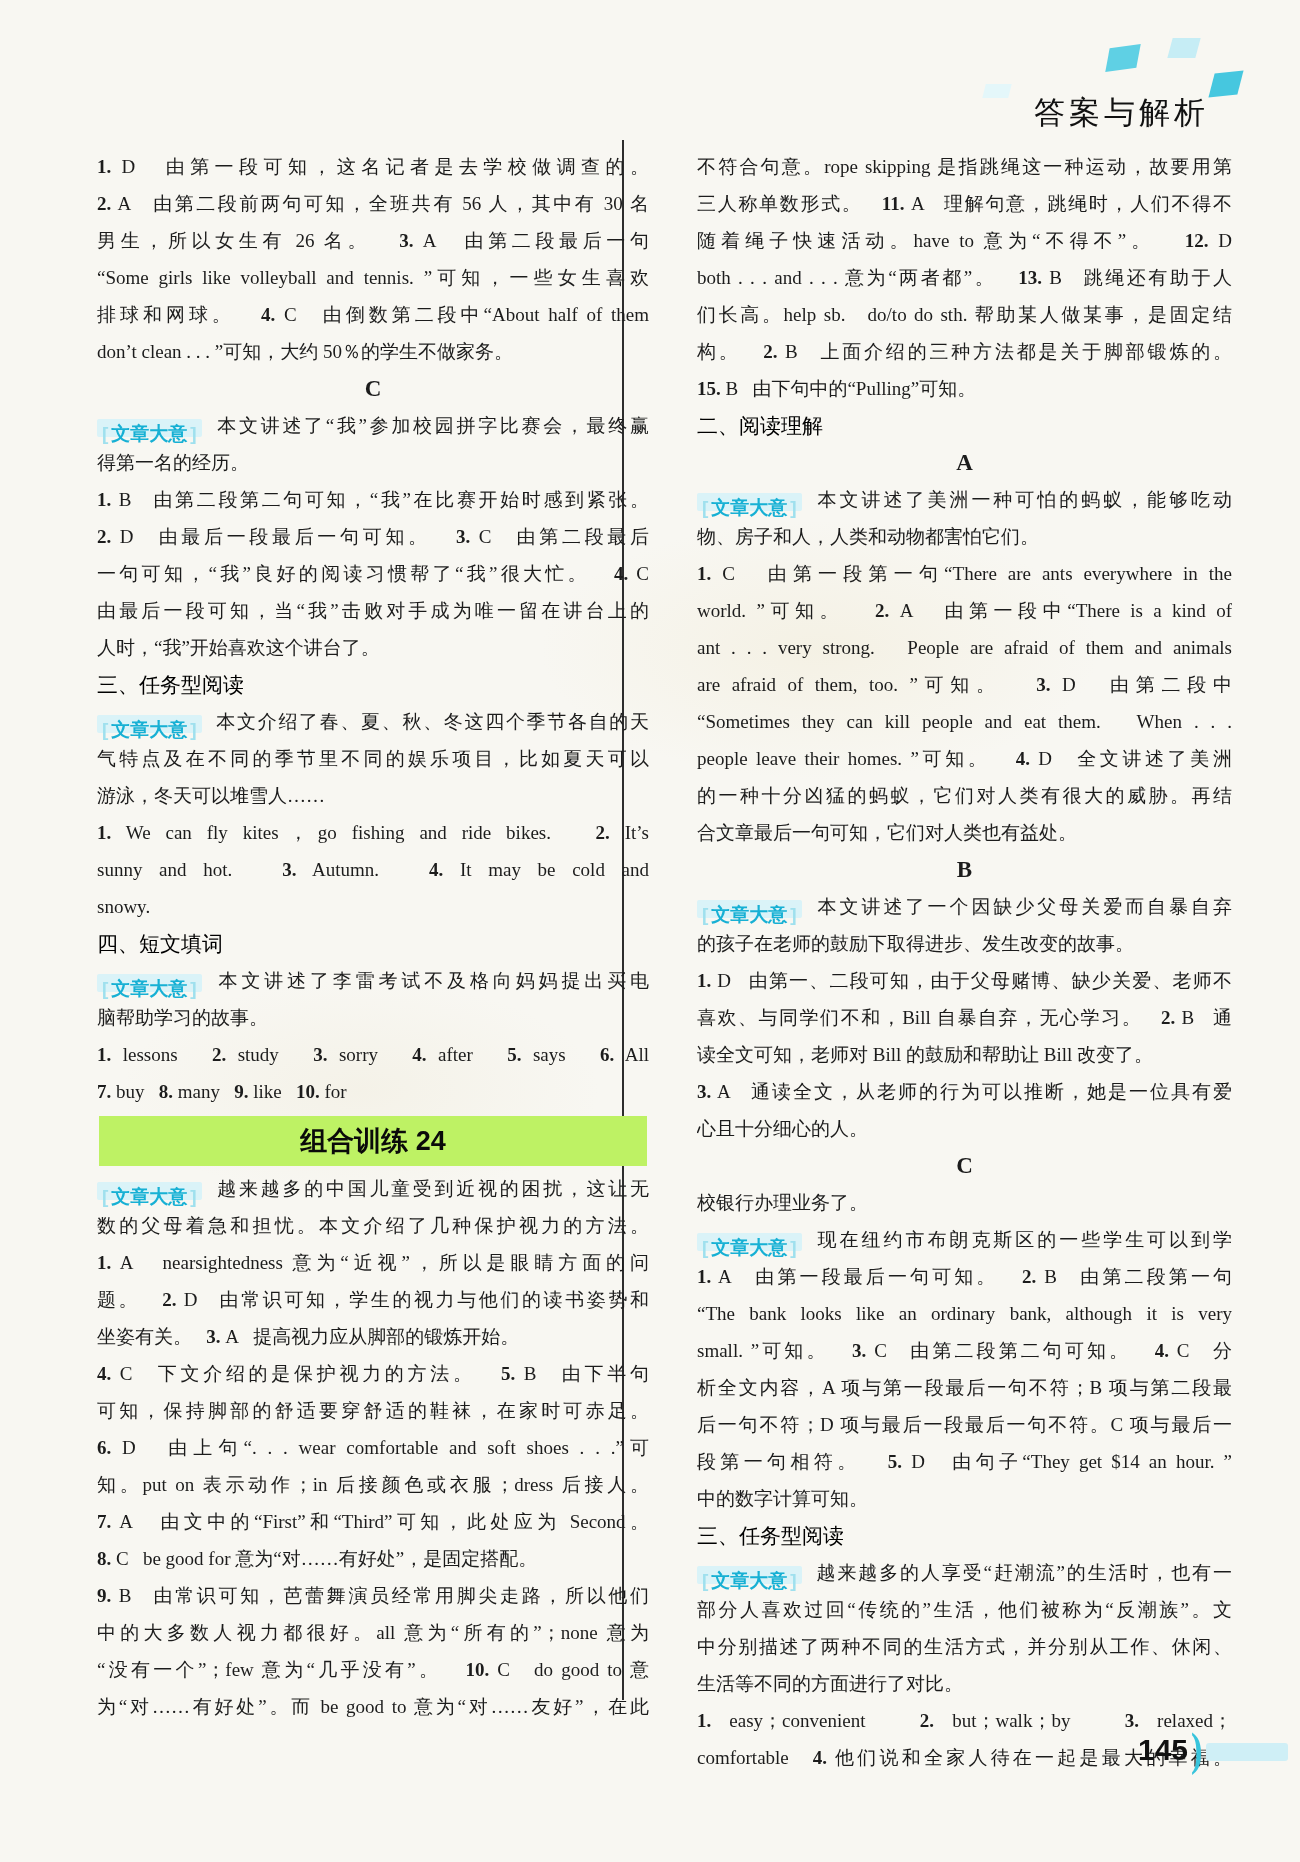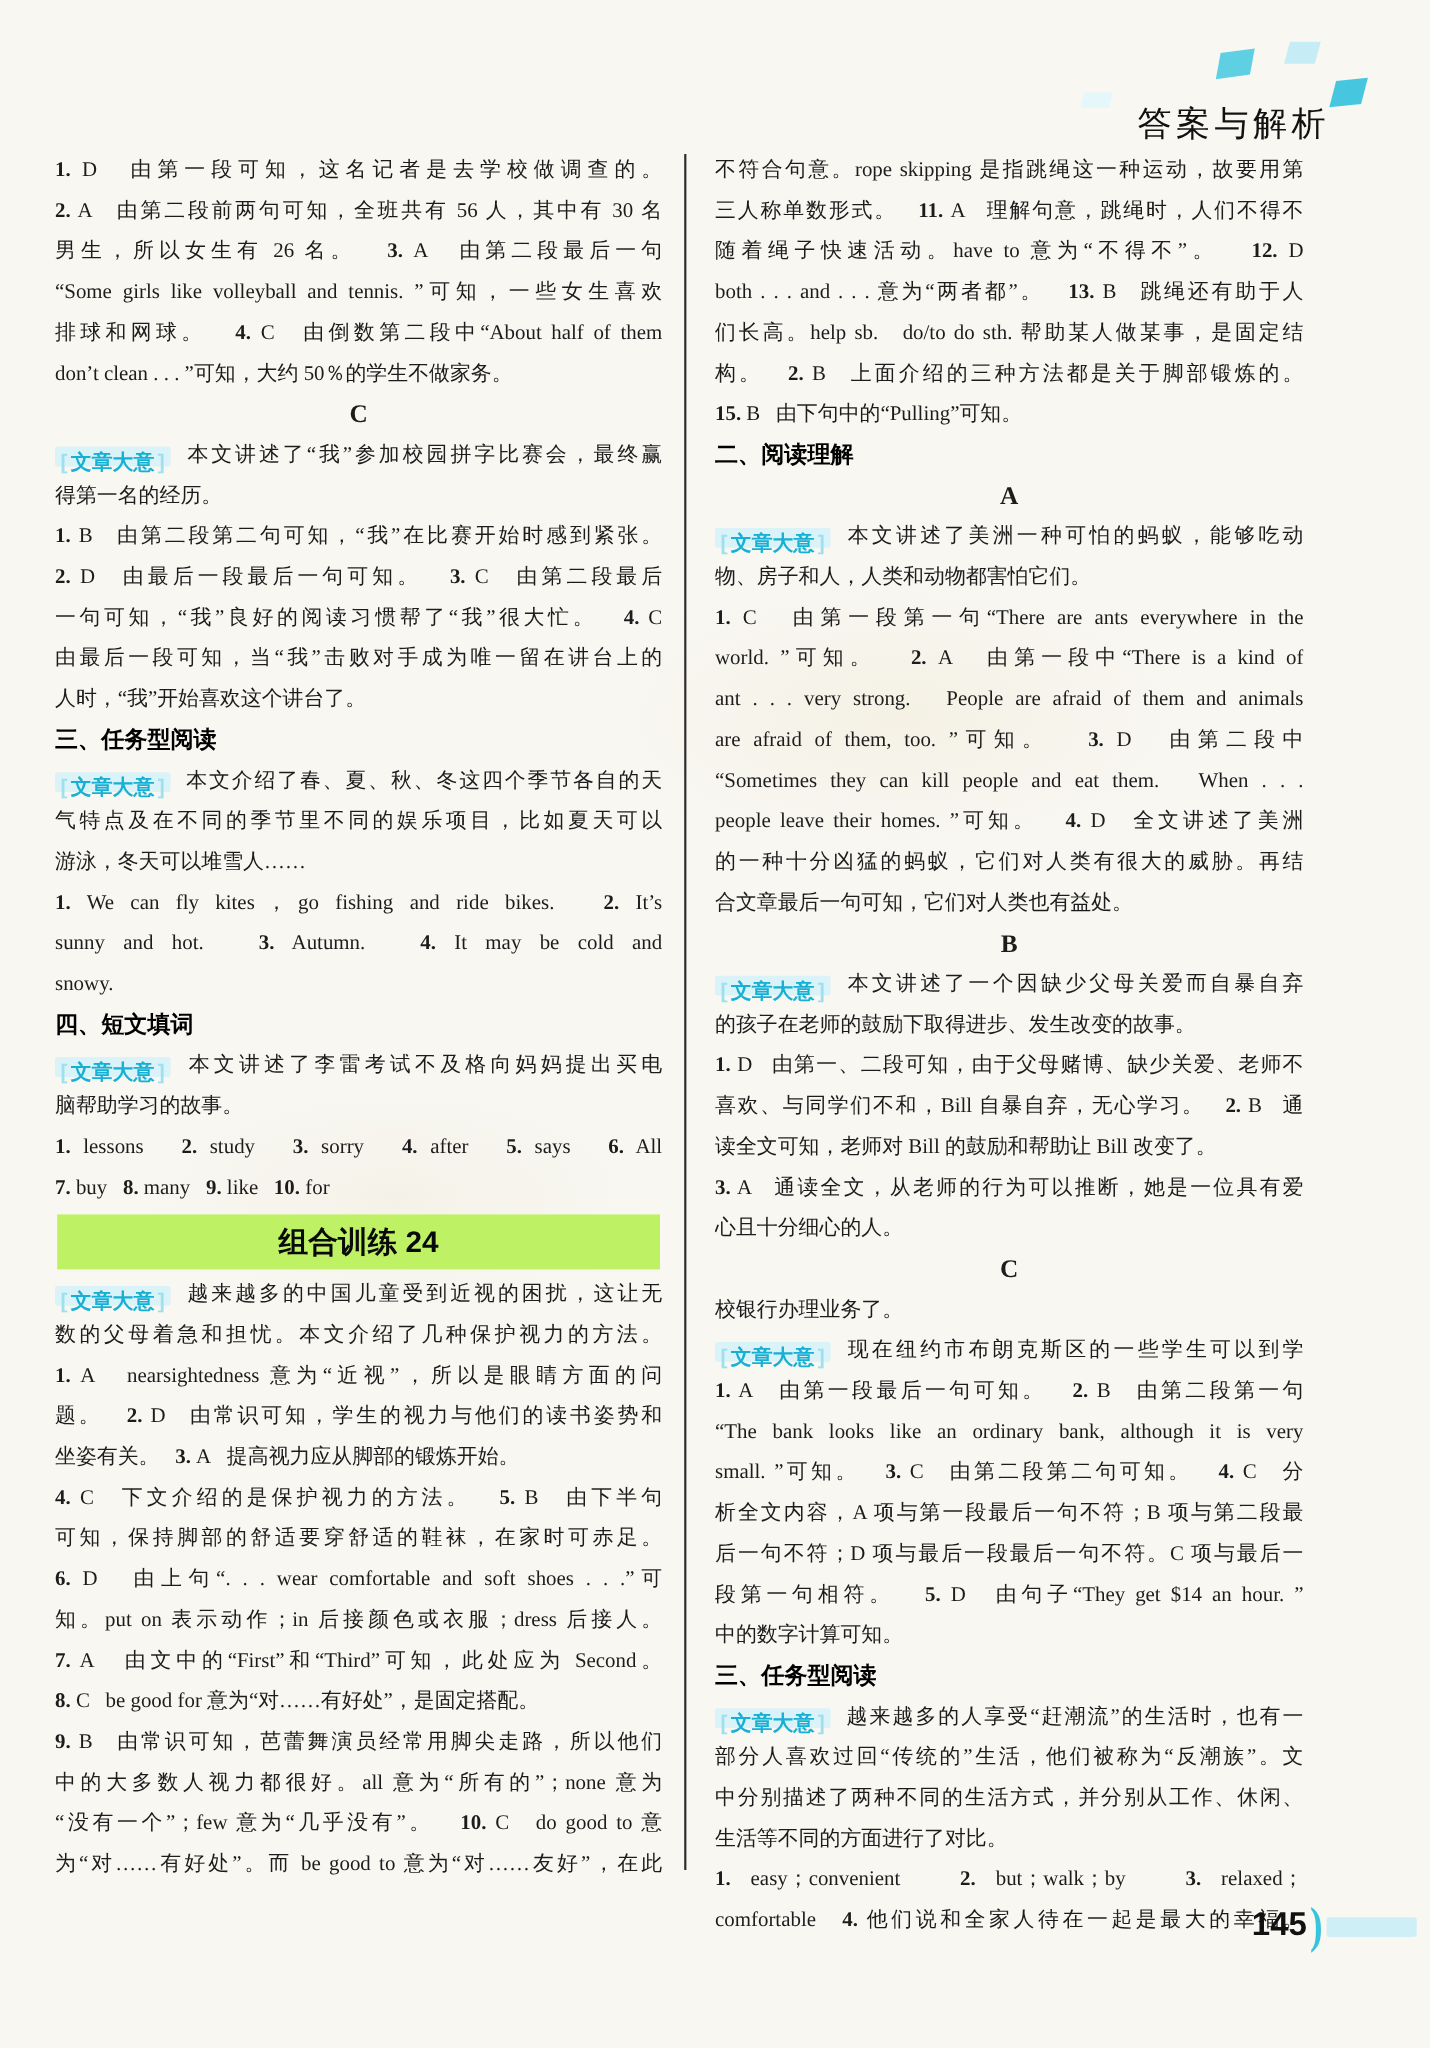--- a/index.html
+++ b/index.html
@@ -19,29 +19,29 @@
     font-weight:normal;font-size:31px;letter-spacing:4px;color:#111;
   }
   .deco{position:absolute;}
   .deco1{left:1108px;top:46px;width:30px;height:24px;background:#5fd0e4;transform:skewX(-18deg) rotate(-8deg);}
   .deco2{left:1170px;top:38px;width:28px;height:20px;background:#c6edf5;transform:skewX(-15deg);}
   .deco3{left:1212px;top:72px;width:28px;height:24px;background:#46c7df;transform:skewX(-20deg) rotate(-6deg);}
   .deco4{left:984px;top:84px;width:26px;height:14px;background:#e4f7fa;transform:skewX(-14deg);}
 
   .divider{position:absolute;left:622px;top:140px;width:2px;height:1560px;background:#2d2d2d;}
 
-  .col{position:absolute;top:136px;}
+  .col{position:absolute;top:148px;margin-left:47px;}
   .col-left{left:50px;width:552px;}
   .col-right{left:650px;width:535px;}
 
   .ln{height:37px;line-height:37px;font-size:19px;overflow:hidden;}
   .just{text-align:justify;text-align-last:justify;}
   .head{
     font-family:"Liberation Sans","DejaVu Sans",sans-serif;
-    font-weight:bold;font-size:21px;color:#000;
+    font-weight:normal;font-size:21px;color:#000;
     text-align:left;text-align-last:left;
   }
   .center{text-align:center;text-align-last:center;font-weight:bold;font-size:23px;}
   .ln b{font-weight:bold;}
 
   .sumlabel{
     display:inline-block;font-family:"Liberation Sans","DejaVu Sans",sans-serif;
     font-weight:bold;font-size:19px;color:#17b0d4;background:#daf3f8;
     padding:0 5px;margin-right:13px;border-radius:2px;line-height:29px;height:18px;vertical-align:middle;
   }

